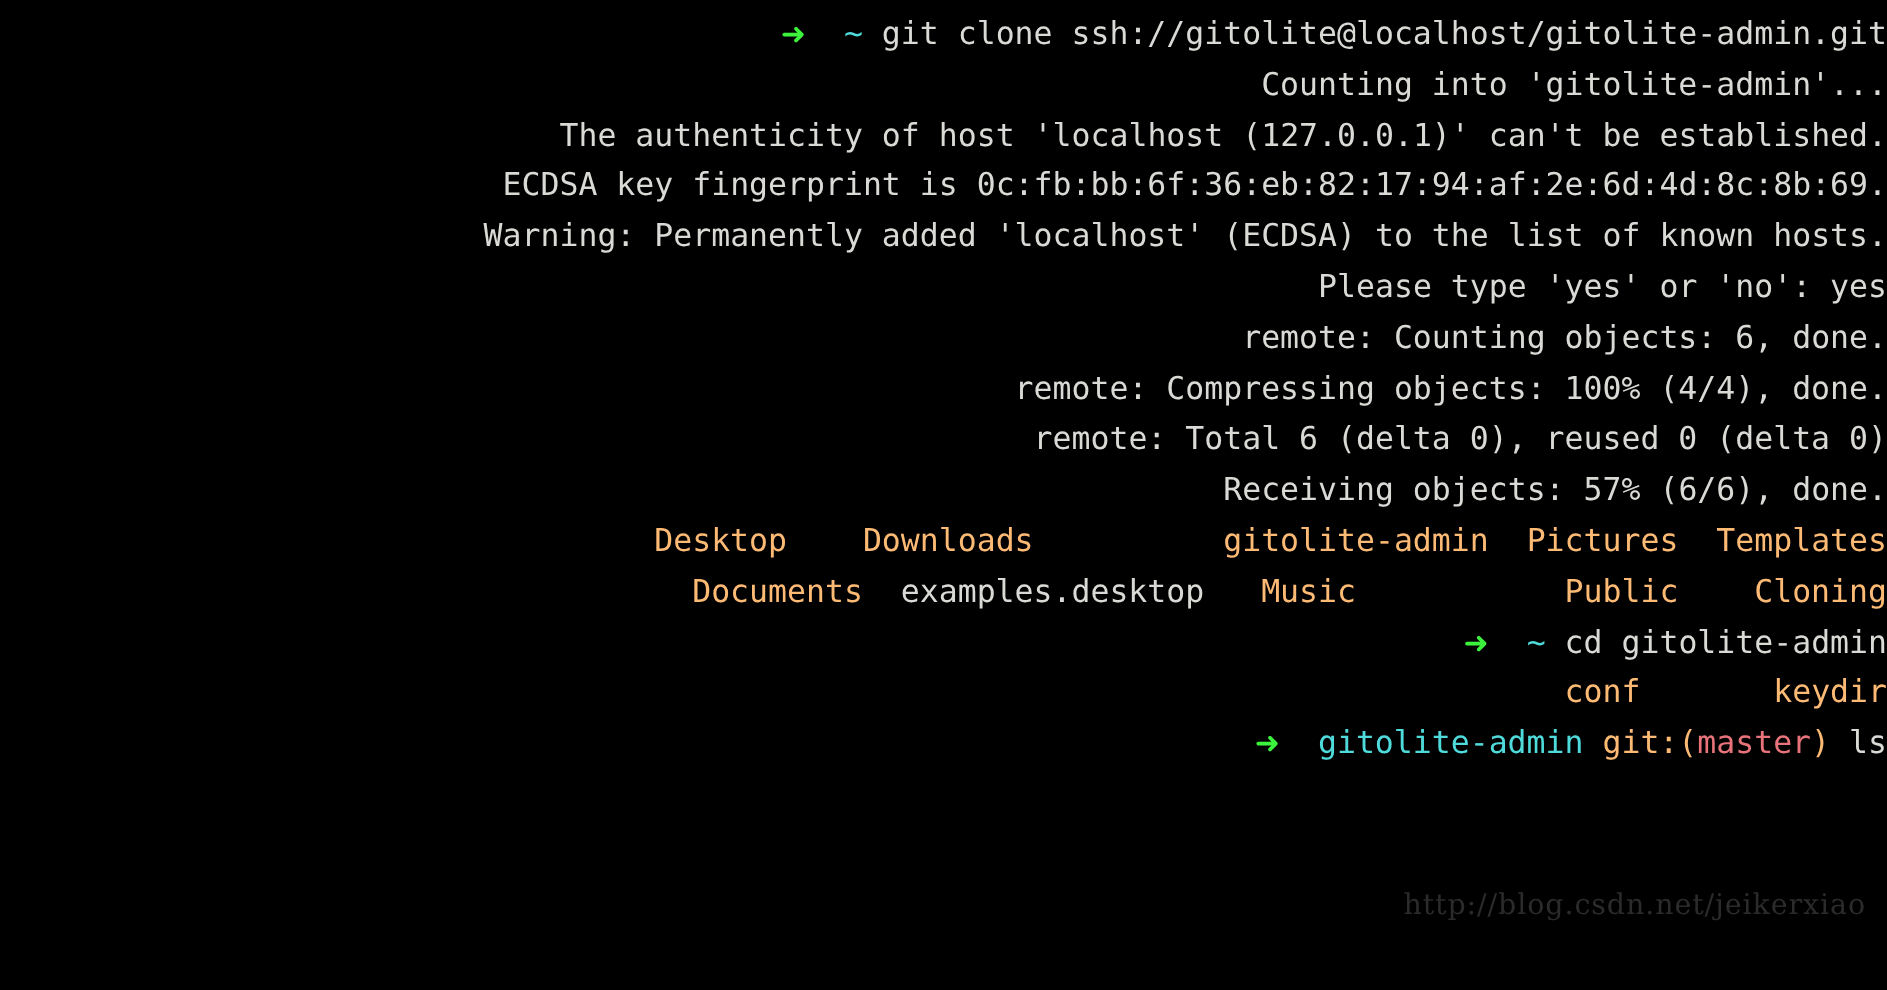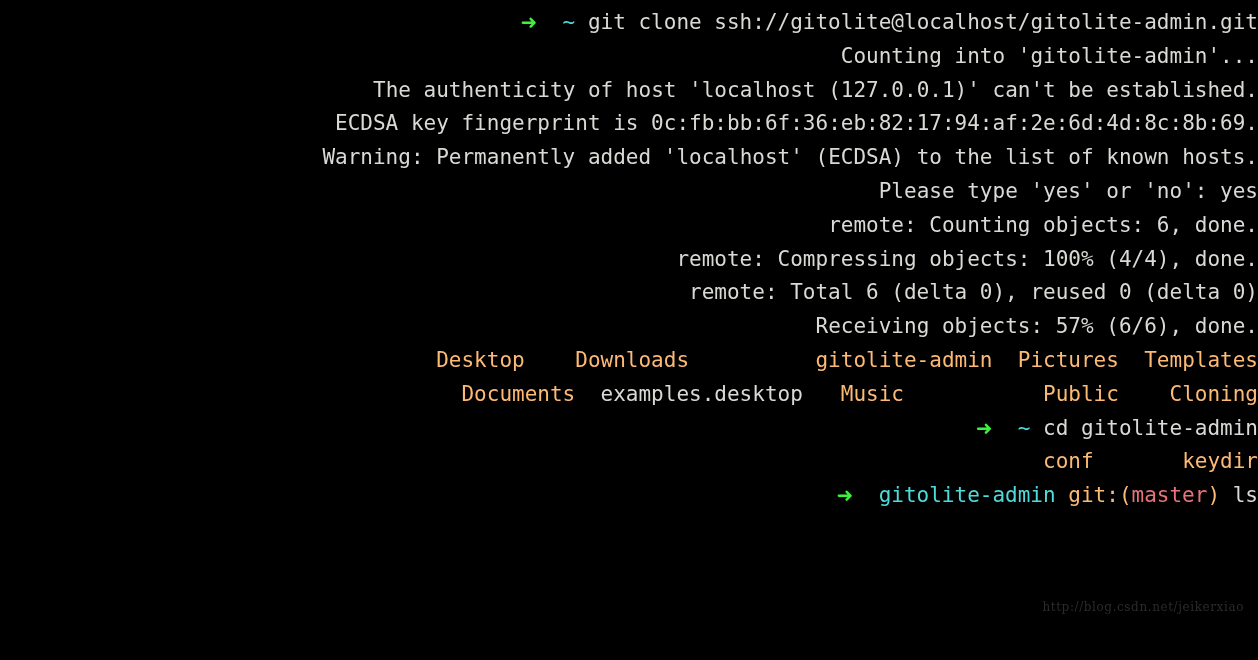--- a/index.html
+++ b/index.html
@@ -92,21 +92,21 @@
     font-family: "DejaVu Sans", sans-serif;
     font-size: 20px;
   }
 
   
   #watermark {
     position: absolute;
     right: 14px;
     bottom: 6px;
     font-family: "DejaVu Serif", serif;
-    font-size: 12px;
+    font-size: 19px;
     color: #2b2b2b;
     letter-spacing: 0.6px;
     white-space: pre;
   }
 </style>
 </head>
 <body>
 
 <div id="window">
 

